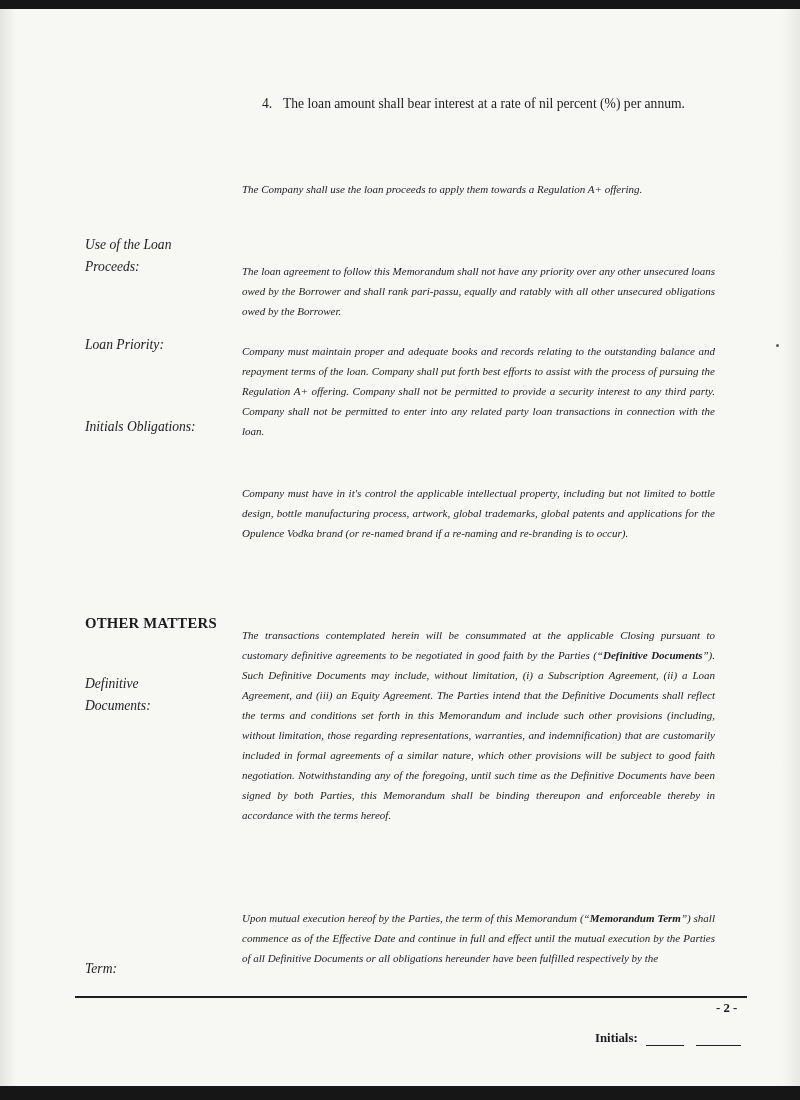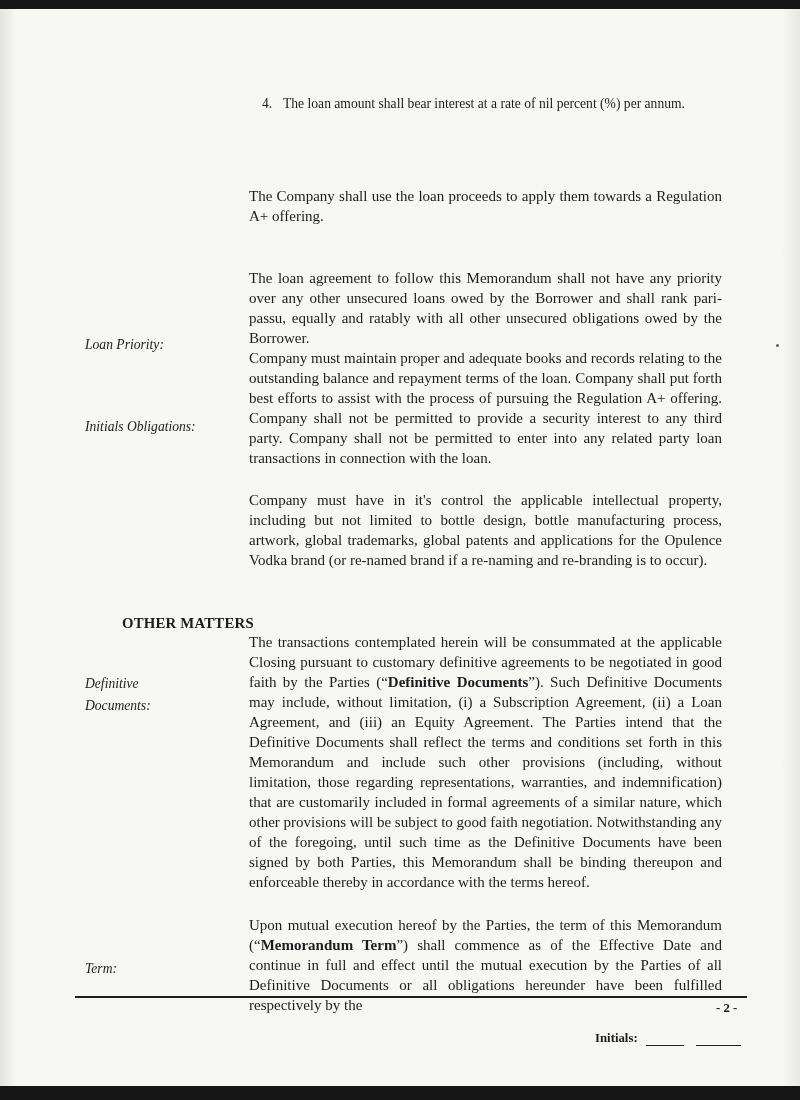--- a/index.html
+++ b/index.html
@@ -31,42 +31,42 @@
     font-size: 13.6px;
     line-height: 20px;
   }
   .numbered-item .marker { flex: none; width: 21px; }
   .numbered-item .item-text { flex: 1; text-align: justify; }
 
   .para {
     position: absolute;
     left: 237px;
     width: 473px;
-    margin: 12px;
+    margin: 5px;
     text-align: justify;
-    font-size: 15px;
+    font-size: 11px;
     line-height: 20px;
+    font-style: italic;
   }
   .label {
     position: absolute;
     left: 85px;
     width: 150px;
     font-style: italic;
     font-size: 13.6px;
     line-height: 22px;
     white-space: pre-line;
   }
   .heading {
     position: absolute;
     left: 85px;
     top: 615px;
     font-weight: bold;
     font-size: 14.8px;
     letter-spacing: 0.2px;
-    margin-left: 37px;
   }
 
   .footer-rule {
     position: absolute;
     left: 75px;
     top: 996px;
     width: 672px;
     height: 2px;
     background: #1e1e1e;
   }
@@ -118,20 +118,22 @@
 <div class="scan">
 
   <div class="bar top"></div>
 
   <div class="numbered-item">
     <span class="marker">4.</span>
     <span class="item-text">The loan amount shall bear interest at a rate of nil percent (%) per annum.</span>
   </div>
 
   <p class="para" style="top:174px">The Company shall use the loan proceeds to apply them towards a Regulation A+ offering.</p>
+  <div class="label" style="top:234px">Use of the Loan
+Proceeds:</div>
 
   <p class="para" style="top:256px">The loan agreement to follow this Memorandum shall not have any priority over any other unsecured loans owed by the Borrower and shall rank pari-passu, equally and ratably with all other unsecured obligations owed by the Borrower.</p>
   <div class="label" style="top:334px">Loan Priority:</div>
 
   <p class="para" style="top:336px">Company must maintain proper and adequate books and records relating to the outstanding balance and repayment terms of the loan. Company shall put forth best efforts to assist with the process of pursuing the Regulation A+ offering. Company shall not be permitted to provide a security interest to any third party. Company shall not be permitted to enter into any related party loan transactions in connection with the loan.</p>
   <div class="label" style="top:416px">Initials Obligations:</div>
 
   <p class="para" style="top:478px">Company must have in it's control the applicable intellectual property, including but not limited to bottle design, bottle manufacturing process, artwork, global trademarks, global patents and applications for the Opulence Vodka brand (or re-named brand if a re-naming and re-branding is to occur).</p>
 
   <div class="heading">OTHER MATTERS</div>

